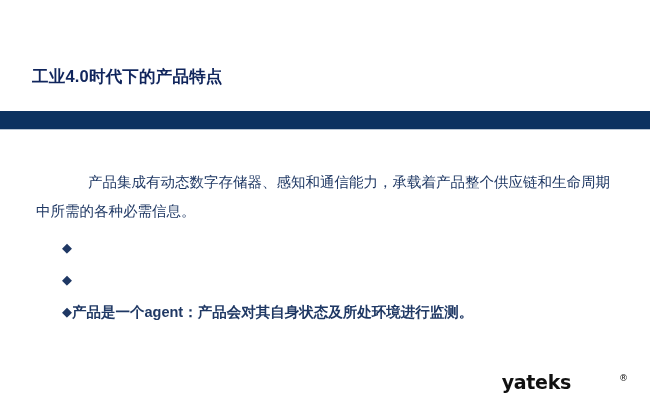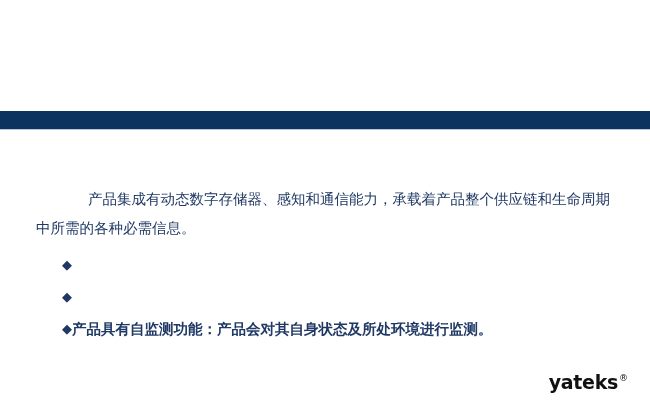--- a/index.html
+++ b/index.html
@@ -41,21 +41,21 @@
     position: absolute;
     left: 0;
     top: 129px;
     width: 650px;
     height: 1px;
     background: #b9c6d4;
   }
   .body-block {
     position: absolute;
     left: 0;
-    top: 185px;
+    top: 168px;
     width: 646px;
   }
   .para {
     margin: 0;
     padding: 0 36px 0 36px;
     text-indent: 52px;
     font-size: 14.5px;
     line-height: 29px;
     color: #1f3864;
     font-weight: normal;
@@ -85,20 +85,21 @@
   .bullet-text {
     flex: 0 1 auto;
   }
   .logo {
     position: absolute;
     right: 22px;
     bottom: 12px;
     display: flex;
     align-items: flex-start;
     color: #1a1a1a;
+    gap: 47px;
   }
   .logo-word {
     font-family: "DejaVu Sans", sans-serif;
     font-size: 19px;
     font-weight: bold;
     letter-spacing: -0.3px;
     line-height: 1;
     color: #111111;
   }
   .logo-mark {
@@ -108,41 +109,42 @@
     margin-left: 1px;
     margin-top: 1px;
     color: #111111;
   }
 </style>
 </head>
 <body>
 
 <div class="slide">
 
+  <div class="slide-title">工业4.0时代下的产品特点</div>
 
   <div class="title-rule"></div>
   <div class="title-rule-underline"></div>
 
   <div class="body-block">
 
     <p class="para">产品集成有动态数字存储器、感知和通信能力，承载着产品整个供应链和生命周期中所需的各种必需信息。</p>
 
     <ul class="bullet-list">
 
       <li class="bullet-item">
         <span class="bullet-marker">◆</span>
       </li>
 
       <li class="bullet-item">
         <span class="bullet-marker">◆</span>
       </li>
 
       <li class="bullet-item">
         <span class="bullet-marker">◆</span>
-        <span class="bullet-text">产品具有自监测功能：产品会对其自身状态及所处环境进行监测。</span>
+        <span class="bullet-text">产品是一个agent：产品会对其自身状态及所处环境进行监测。</span>
       </li>
 
     </ul>
   </div>
 
   <div class="logo">
     <span class="logo-word">yateks</span>
     <span class="logo-mark">®</span>
   </div>
 

